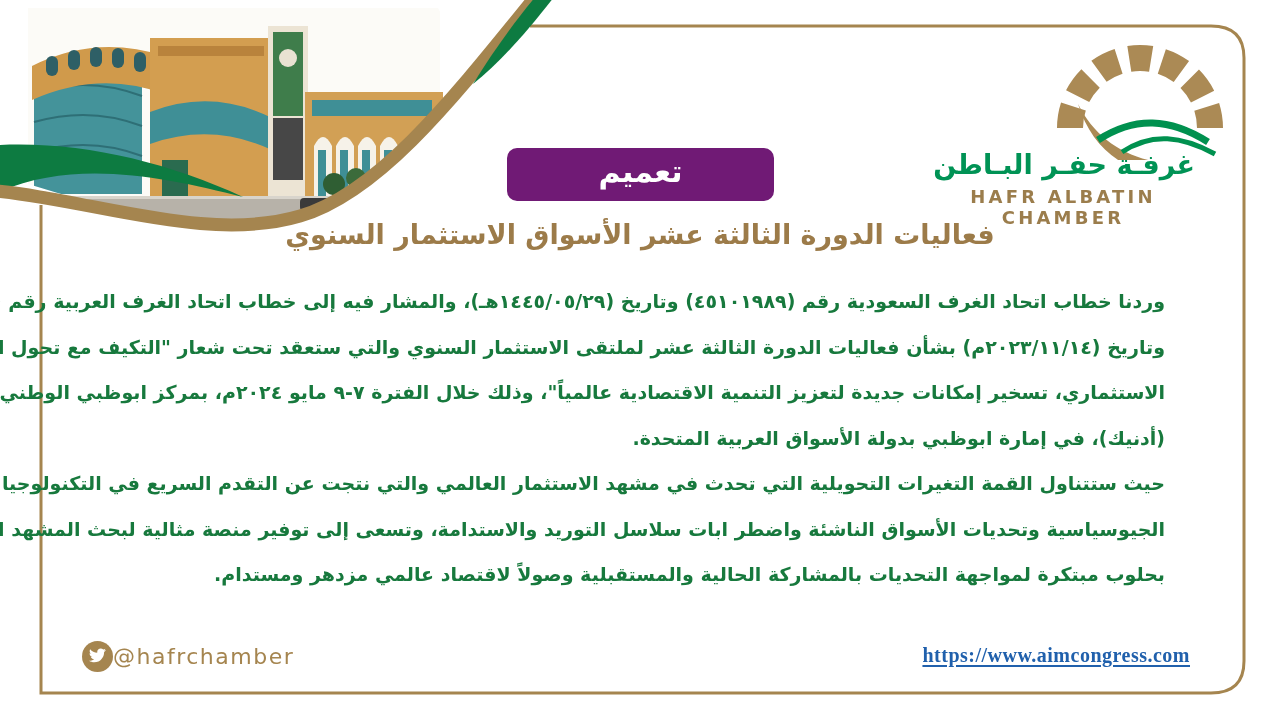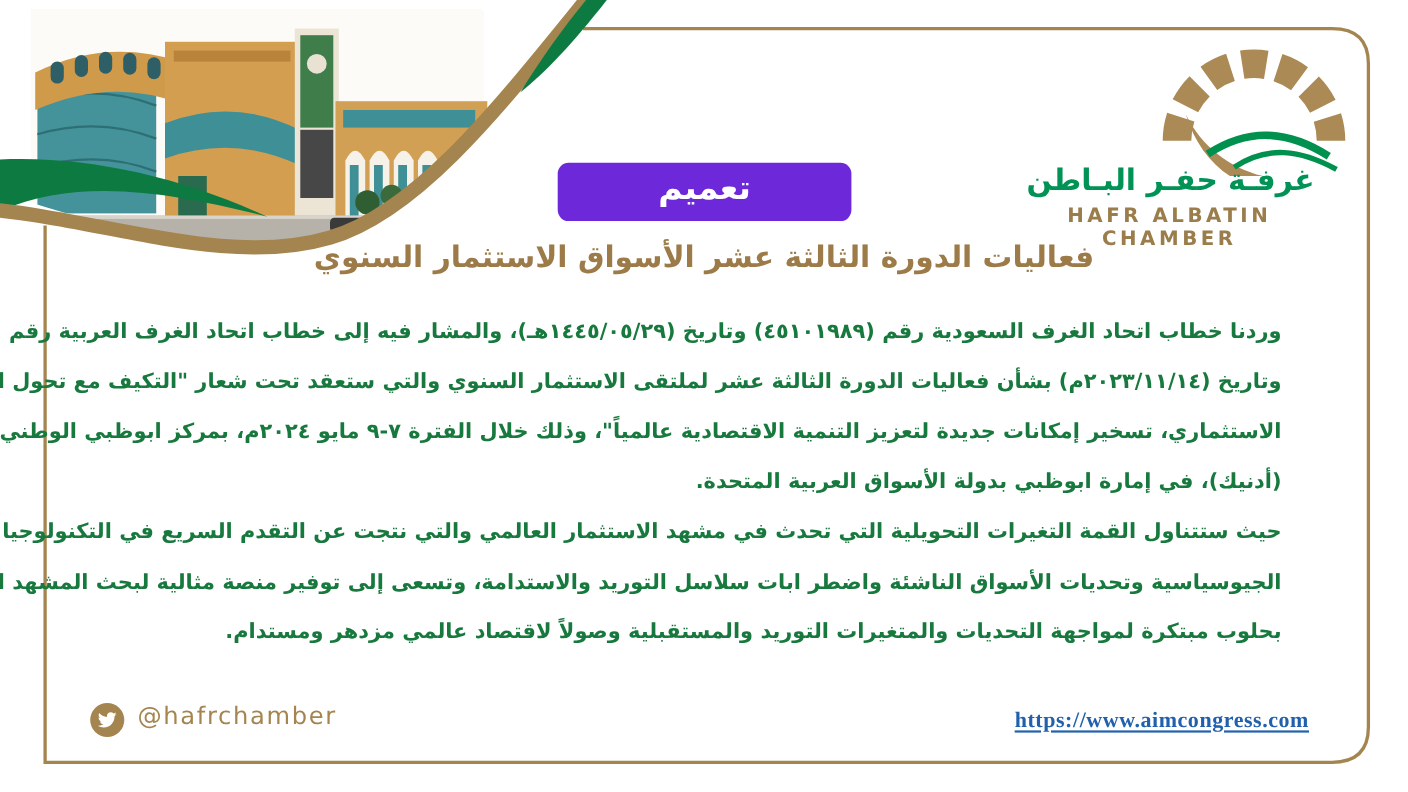--- a/index.html
+++ b/index.html
@@ -6,21 +6,21 @@
   #page{
     position:relative;width:1280px;height:720px;overflow:hidden;
     background:#ffffff;font-family:"DejaVu Sans",sans-serif;
   }
   .abs{position:absolute;}
   
   #frame-svg{left:0;top:0;width:1280px;height:720px;}
   
   #banner{
     left:507px;top:148px;width:267px;height:53px;
-    background:#6d28d9;border-radius:10px;
+    background:#701a75;border-radius:10px;
     display:flex;align-items:center;justify-content:center;
   }
   #banner .txt{color:#ffffff;font-size:30px;font-weight:bold;line-height:1;padding-bottom:6px;}
   
   #title{
     left:0;top:219px;width:1280px;text-align:center;
     color:#9c7b49;font-size:27px;font-weight:bold;direction:rtl;
   }
   
   #body-text{
@@ -34,21 +34,21 @@
   #logo-ar{
     left:930px;top:148px;width:265px;direction:rtl;
     color:#009355;font-size:27px;font-weight:bold;line-height:34px;
   }
   #logo-en{
     left:928px;top:186px;width:270px;text-align:center;
     color:#9b7d4c;font-size:18px;font-weight:bold;letter-spacing:3.2px;
     font-family:"DejaVu Sans",sans-serif;
   }
   
-  #twitter{left:82px;top:639px;height:34px;display:flex;align-items:flex-start;gap:12px;}
+  #twitter{left:82px;top:639px;height:34px;display:flex;align-items:center;gap:0;}
   #twitter .bird-circle{
     width:31px;height:31px;border-radius:50%;background:#a5854f;
     display:flex;align-items:center;justify-content:center;
   }
   #twitter .handle{color:#a5854f;font-size:22px;letter-spacing:1.5px;}
   #site-link{
     right:90px;top:644px;color:#2060ac;font-size:20px;font-weight:bold;
     font-family:"Liberation Serif",serif;text-decoration:underline;
     text-underline-offset:3px;letter-spacing:0.5px;
   }
@@ -143,21 +143,21 @@
 
   <div class="abs" id="title">فعاليات الدورة الثالثة عشر الأسواق الاستثمار السنوي</div>
 
   <div class="abs" id="body-text">
     <div class="line">وردنا خطاب اتحاد الغرف السعودية رقم (٤٥١٠١٩٨٩) وتاريخ (١٤٤٥/٠٥/٢٩هـ)، والمشار فيه إلى خطاب اتحاد الغرف العربية رقم (أغ ع/٦٦٣)</div>
     <div class="line">وتاريخ (٢٠٢٣/١١/١٤م) بشأن فعاليات الدورة الثالثة عشر لملتقى الاستثمار السنوي والتي ستعقد تحت شعار "التكيف مع تحول المشهد</div>
     <div class="line">الاستثماري، تسخير إمكانات جديدة لتعزيز التنمية الاقتصادية عالمياً"، وذلك خلال الفترة ٧-٩ مايو ٢٠٢٤م، بمركز ابوظبي الوطني للمعارض</div>
     <div class="line last">(أدنيك)، في إمارة ابوظبي بدولة الأسواق العربية المتحدة.</div>
     <div class="line">حيث ستتناول القمة التغيرات التحويلية التي تحدث في مشهد الاستثمار العالمي والتي نتجت عن التقدم السريع في التكنولوجيا والقضايا</div>
     <div class="line">الجيوسياسية وتحديات الأسواق الناشئة واضطر ابات سلاسل التوريد والاستدامة، وتسعى إلى توفير منصة مثالية لبحث المشهد العالمي والخروج</div>
-    <div class="line last">بحلوب مبتكرة لمواجهة التحديات والمتغيرات التوريد والمستقبلية وصولاً لاقتصاد عالمي مزدهر ومستدام.</div>
+    <div class="line last">بحلوب مبتكرة لمواجهة التحديات بالمشاركة الحالية والمستقبلية وصولاً لاقتصاد عالمي مزدهر ومستدام.</div>
   </div>
 
   <div class="abs" id="twitter">
     <div class="bird-circle">
       <svg width="19" height="16" viewBox="0 0 20 17">
         <path d="M19 2.2c-.7.3-1.4.5-2.1.6.8-.5 1.3-1.2 1.6-2-.7.4-1.5.7-2.4.9C15.4.9 14.4.5 13.4.5c-2 0-3.7 1.6-3.7 3.7 0 .3 0 .6.1.8C6.7 4.8 4 3.4 2.2 1.2c-.3.6-.5 1.2-.5 1.9 0 1.3.6 2.4 1.6 3-.6 0-1.2-.2-1.7-.4v.1c0 1.8 1.3 3.3 3 3.6-.3.1-.6.1-1 .1-.2 0-.5 0-.7-.1.5 1.5 1.8 2.5 3.4 2.6-1.2 1-2.8 1.6-4.5 1.6H1c1.6 1 3.5 1.6 5.6 1.6 6.7 0 10.4-5.6 10.4-10.4v-.5c.7-.5 1.3-1.2 1.8-1.9z" fill="#ffffff"></path>
       </svg>
     </div>
     <div class="handle">@hafrchamber</div>
   </div>

